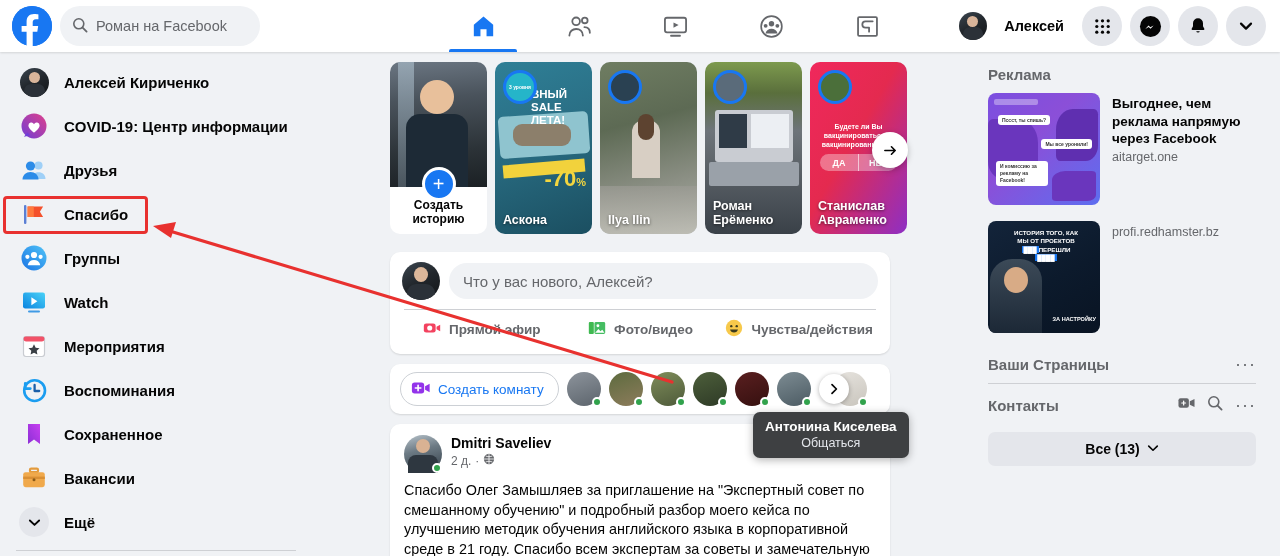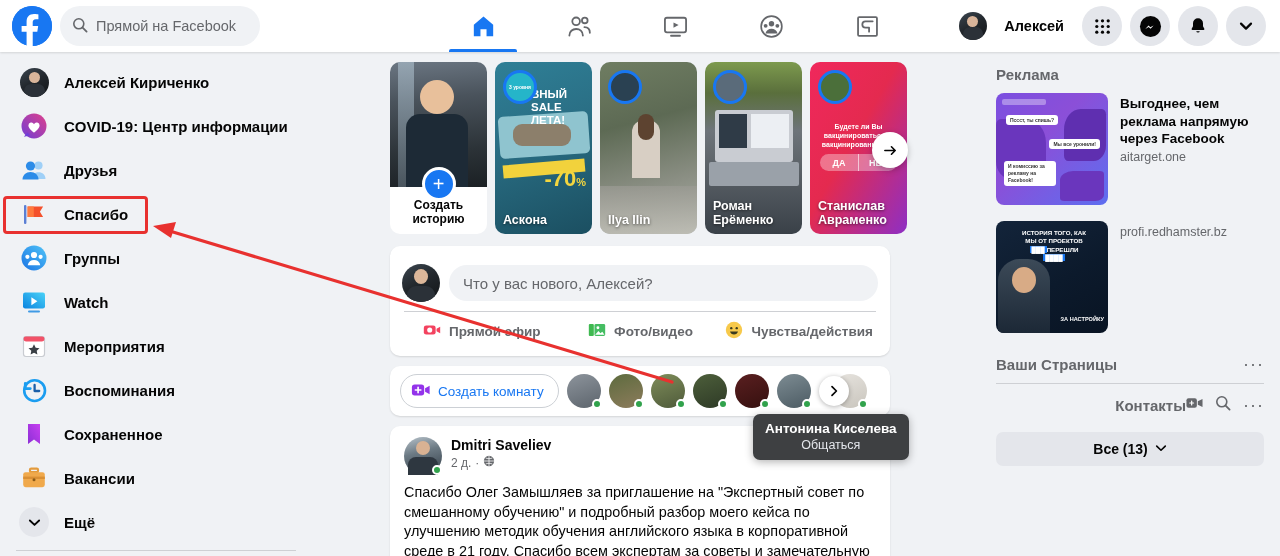--- a/index.html
+++ b/index.html
@@ -110,21 +110,21 @@
   }
   .story-next {
     position:absolute; right:-18px; top:70px; width:36px;height:36px;border-radius:50%;
     background:#fff; box-shadow:0 2px 6px rgba(0,0,0,.25);
     display:flex;align-items:center;justify-content:center; cursor:pointer; z-index:6;
     font-size:17px; color:#050505;
   }
 
   
   .card { background:#fff; border-radius:10px; box-shadow:0 1px 2px rgba(0,0,0,.12); }
-  .composer { margin-top:12px; padding:18px 12px 6px 12px; }
+  .composer { margin-top:18px; padding:10px 12px 6px 12px; }
   .comp-top { display:flex; align-items:center; gap:9px; }
   .comp-input {
     flex:1; height:36px; border-radius:18px; background:#f0f2f5;
     display:flex; align-items:center; padding:0 14px; font-size:15px; color:#65676b; cursor:pointer;
   }
   .comp-sep { height:1px; background:#ced0d4; margin:9px 2px 0 2px; }
   .comp-actions { display:flex; }
   .comp-act {
     flex:1; height:38px; display:flex; align-items:center; justify-content:center; gap:7px;
     border-radius:7px; cursor:pointer; font-size:13.5px; font-weight:600; color:#65676b;
@@ -158,21 +158,21 @@
   .post-head { display:flex; align-items:flex-start; gap:9px; }
   .post-av { width:38px;height:38px;border-radius:50%; position:relative; flex:none; background-size:cover;background-position:center;background-color:#8d9299;}
   .post-av .dot { position:absolute; right:0px; bottom:0px; width:10px;height:10px;border-radius:50%; background:#31a24c; border:2px solid #fff; }
   .post-name { font-size:14px; font-weight:600; color:#050505; line-height:17px; }
   .post-meta { font-size:12px; color:#65676b; display:flex; align-items:center; gap:4px; line-height:16px; margin-top:1px;}
   .post-dots { position:absolute; right:14px; top:16px; color:#65676b; font-size:18px; letter-spacing:1px; cursor:pointer; }
   .post-body { margin-top:8px; font-size:14.4px; line-height:19.5px; color:#050505; }
 
   
   .right {
-    position:absolute; top:52px; right:0; width:300px; height:504px; padding:14px 16px 0 16px;
+    position:absolute; top:52px; right:8px; width:300px; height:504px; padding:14px 16px 0 16px;
   }
   .rs-head { font-size:15px; font-weight:600; color:#65676b; margin-bottom:10px; }
   .rs-head-row { display:flex; align-items:center; justify-content:space-between; height:30px; }
   .rs-head-row .icons { display:flex; align-items:center; gap:12px; color:#65676b; }
   .ad { display:flex; gap:12px; margin-bottom:16px; cursor:pointer; }
   .ad-thumb { width:112px;height:112px;border-radius:8px; flex:none; overflow:hidden; position:relative; background:#6b4fd8;}
   .ad-txt { padding-top:2px; }
   .ad-title { font-size:13.5px; font-weight:700; line-height:17.5px; color:#050505; }
   .ad-url { font-size:12.5px; color:#65676b; margin-top:2px; }
   .rs-divider { height:1px; background:#ced0d4; margin:4px 0 4px 0; }
@@ -199,21 +199,21 @@
           <path d="M25.3 25.7l.87-5.7h-5.46v-3.7c0-1.56.76-3.08 3.21-3.08h2.49V8.38S24.15 8 22.0 8c-4.48 0-7.41 2.72-7.41 7.63V20h-4.98v5.7h4.98V40h6.13V25.7z" fill="#ffffff"></path>
         </svg>
       </div>
       <div class="search-pill">
         <span>
           <svg width="16" height="16" viewBox="0 0 16 16">
               <circle cx="6.8" cy="6.8" r="5" fill="none" stroke="#65676b" stroke-width="1.6"></circle>
               <line x1="10.6" y1="10.6" x2="14.6" y2="14.6" stroke="#65676b" stroke-width="1.8" stroke-linecap="round"></line>
             </svg>
         </span>
-        <span class="ph">Прямой на Facebook</span>
+        <span class="ph">Роман на Facebook</span>
       </div>
     </div>
 
     <div class="tb-center">
       <div class="navtab active">
         <svg width="27" height="27" viewBox="0 0 24 24">
             <path d="M12 3.2L3.4 10.4v10.2h5.9v-6.1h5.4v6.1h5.9V10.4z" fill="#1877f2"></path>
           </svg>
       </div>
       <div class="navtab">
@@ -670,21 +670,21 @@
         <div class="ad-url">profi.redhamster.bz</div>
       </div>
     </div>
 
     <div class="rs-head-row">
       <span class="rs-head" style="margin:0;">Ваши Страницы</span>
       <span class="dots3">···</span>
     </div>
     <div class="rs-divider"></div>
 
-    <div class="rs-head-row" style="margin-top:6px;justify-content:flex-end;">
+    <div class="rs-head-row" style="margin-top:6px;">
       <span class="rs-head" style="margin:0;">Контакты</span>
       <span class="icons">
         <span>
           <svg width="17" height="14" viewBox="0 0 18 14">
               <rect x="0.5" y="2" width="11" height="10" rx="2.2" fill="#65676b"></rect>
               <path d="M12.5 5.2l5-2.4v8.4l-5-2.4z" fill="#65676b"></path>
               <path d="M6 5v4M4 7h4" stroke="#fff" stroke-width="1.3" stroke-linecap="round"></path>
             </svg>
         </span>
         <span>

